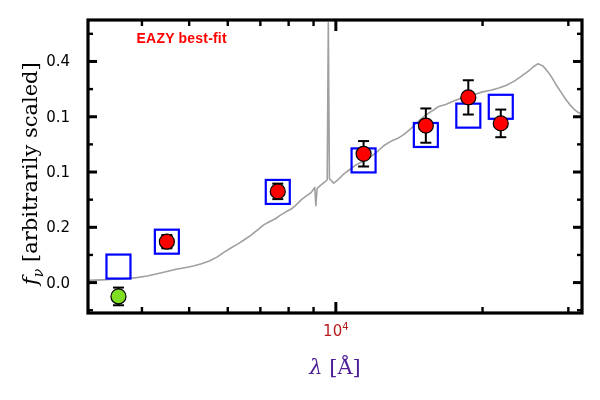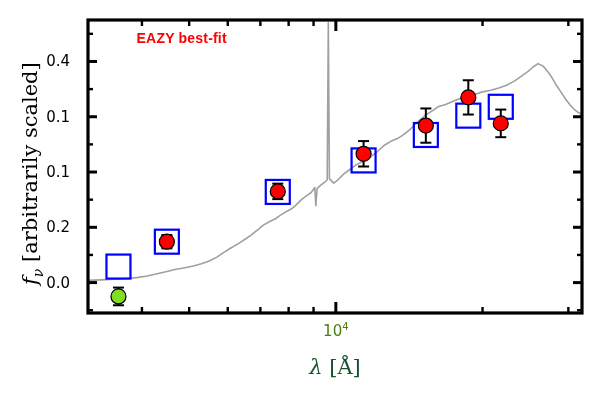--- a/index.html
+++ b/index.html
@@ -8,33 +8,33 @@
 
   
   #ylabel{
     position:absolute;left:-118px;top:160px;width:300px;
     transform:rotate(-90deg);transform-origin:center center;
     text-align:center;font-size:21px;color:#000;
     font-family:"DejaVu Serif",serif;white-space:nowrap;
   }
   #xlabel{
     position:absolute;left:88px;top:355px;width:494px;text-align:center;
-    font-size:21px;color:#14532d;font-family:"DejaVu Serif",serif;
+    font-size:21px;color:#4c1d95;font-family:"DejaVu Serif",serif;
   }
   .ital{font-style:italic;}
 
   
   .ytick-lab{
     position:absolute;right:8px;width:42px;text-align:right;
     font-size:15px;color:#000;font-family:"DejaVu Sans",sans-serif;
     transform:translateY(-9px);
   }
   #ytick-labels{position:absolute;left:0;top:0;width:78px;height:400px;}
   .xtick-lab{
-    position:absolute;font-size:15px;color:#4d7c0f;
+    position:absolute;font-size:15px;color:#b91c1c;
     font-family:"DejaVu Sans",sans-serif;transform:translateX(-50%);
     white-space:nowrap;
   }
   .xtick-lab sup{font-size:10px;vertical-align:super;}
 
   #annot{
     position:absolute;color:#ff0000;font-weight:bold;font-size:14px;
     font-family:Liberation Sans, sans-serif;letter-spacing:.2px;
   }
   svg{position:absolute;left:0;top:0;}

